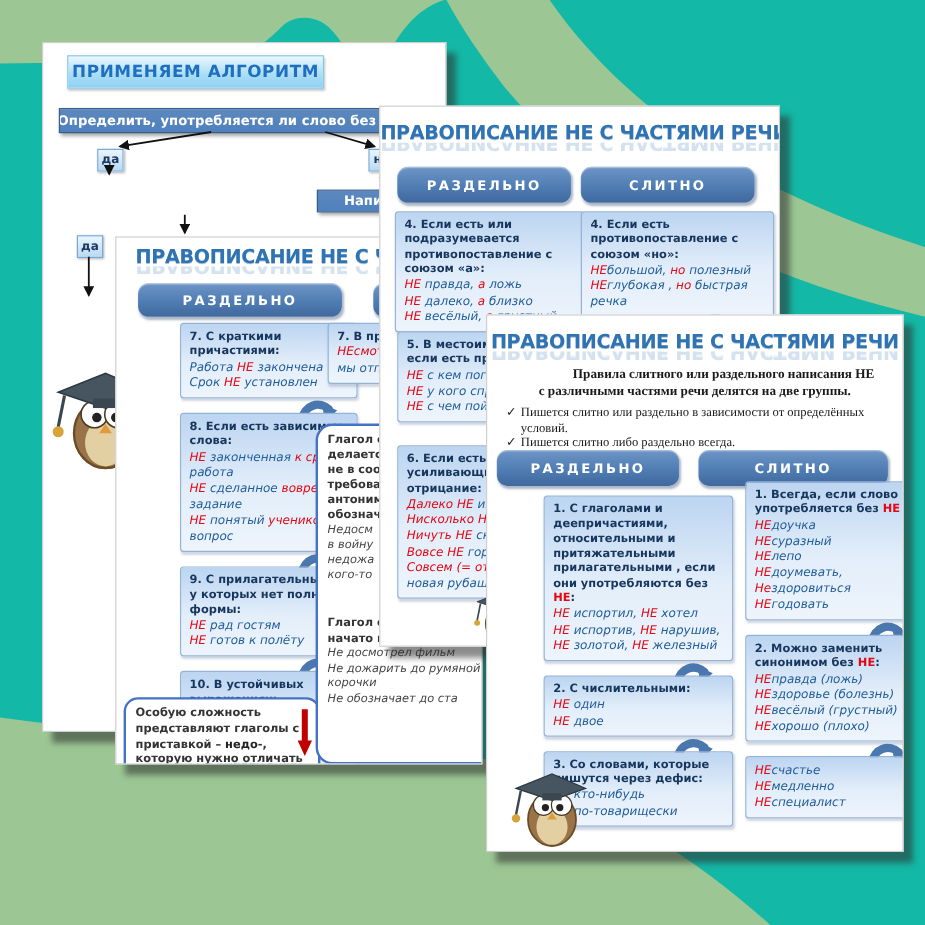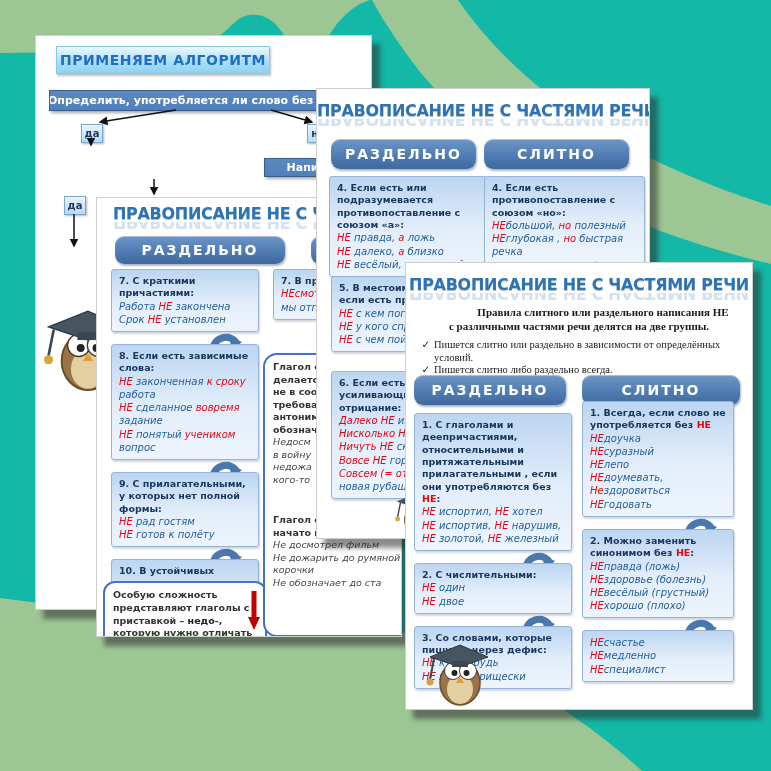--- a/index.html
+++ b/index.html
@@ -5,21 +5,21 @@
   html,body{margin:0;padding:0;}
   .canvas{position:relative;width:771px;height:771px;overflow:hidden;background:#14b8a6;
           font-family:"DejaVu Sans",sans-serif;}
   .bg{position:absolute;inset:0;z-index:0;}
   .page{position:absolute;background:#fff;border:1px solid #cfcfcf;
         box-shadow:8px 9px 5px rgba(45,45,45,.55);overflow:hidden;}
   .ptitle{font-weight:bold;color:#2e74b5;white-space:nowrap;letter-spacing:-0.3px;
           text-shadow:0 1px 0 rgba(31,78,121,.35);}
   .reflect{transform:scaleY(-1);opacity:.2;height:10px;overflow:hidden;margin-top:-1px;}
   .pill{position:absolute;background:linear-gradient(#6e95c6,#4f7db3 55%,#3f689e);
-        border-radius:9px;color:#fff;font-weight:bold;letter-spacing:2px;font-size:14px;
+        border-radius:9px;color:#fff;font-weight:bold;letter-spacing:2px;font-size:11px;
         display:flex;align-items:center;justify-content:center;
         box-shadow:inset 0 1px 1px rgba(255,255,255,.45),1px 2px 2px rgba(90,110,140,.5);}
   .box{background:linear-gradient(180deg,#bcd5f1,#e3eefa 55%,#edf4fc);
        border:1px solid #95b3d7;border-radius:3px;padding:5px 7px;
        box-shadow:1px 2px 2px rgba(120,140,170,.35);}
   .h{font-weight:bold;color:#17365d;font-size:9.5px;line-height:1.3;}
   .ex{font-weight:normal;font-style:italic;color:#1f5c99;font-size:10px;line-height:1.32;}
   .hl{color:#e30613;}
   .note{background:#fff;border:2px solid #4472c4;border-radius:12px;padding:6px 8px;
         font-weight:bold;color:#333;font-size:9.5px;line-height:1.35;}
@@ -30,21 +30,21 @@
           color:#fff;font-weight:bold;font-size:11px;display:flex;align-items:center;
           justify-content:center;text-align:center;line-height:1.2;
           box-shadow:2px 2px 3px rgba(0,0,0,.35);}
   .fc-small{position:absolute;background:linear-gradient(#eaf5fd,#b9daf2);border:1px solid #74a9d8;
             color:#1f3864;font-weight:bold;font-size:10px;display:flex;align-items:center;
             justify-content:center;box-shadow:1px 1px 2px rgba(0,0,0,.3);}
   .banner{position:absolute;background:linear-gradient(#eaf8fe,#a9dcf5 60%,#8fd2f2);
           border:1px solid #86c7ea;color:#1e6fc0;font-weight:bold;font-size:14px;
           display:flex;align-items:center;justify-content:center;letter-spacing:.5px;
           box-shadow:1px 2px 2px rgba(0,0,0,.25);}
-  .col{position:absolute;display:flex;flex-direction:column;}
+  .col{position:absolute;display:flex;flex-direction:column;margin-left:39px;}
   .arc{align-self:flex-end;margin:-3px 16px -7px 0;flex:none;}
   .serif{font-family:"Liberation Serif",serif;color:#1a1a1a;}
   .intro{font-weight:bold;text-align:center;font-size:11px;line-height:1.3;}
   .bullet{display:flex;font-size:10.5px;line-height:1.25;margin-top:3px;}
   .bullet .chk{width:16px;flex:none;text-align:center;}
   .owl{position:absolute;}
 </style>
 </head>
 <body>
 <div class="canvas">

